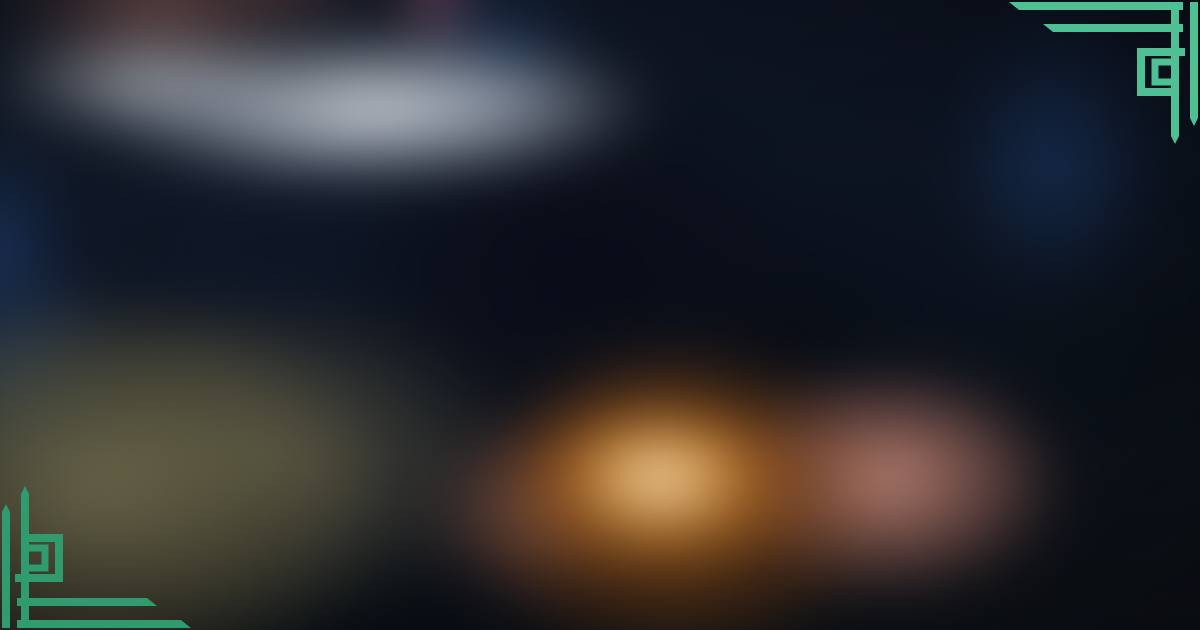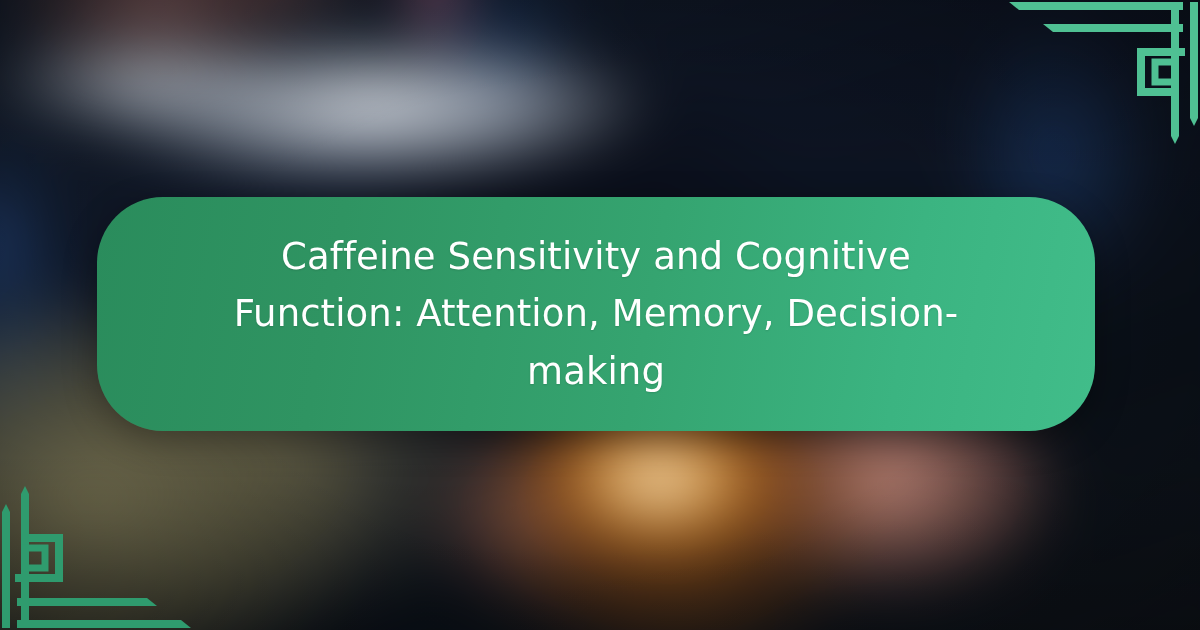--- a/index.html
+++ b/index.html
@@ -131,17 +131,14 @@
     <g fill="#2f9b6e" transform="translate(215,150) rotate(180)">
       <path d="M24 2 L34 10 L198 10 L198 2 Z"></path>
       <path d="M58 24 L68 32 L198 32 L198 24 Z"></path>
       <path d="M205 2 L213 2 L213 118 L209 126 L205 118 Z"></path>
       <path d="M186 10 L194 10 L194 136 L190 144 L186 136 Z"></path>
       <path d="M152 48 L200 48 L200 56 L160 56 L160 88 L194 88 L194 96 L152 96 Z"></path>
       <rect x="170" y="62" width="20" height="20" fill="none" stroke="#2f9b6e" stroke-width="7"></rect>
     </g>
   </svg>
 
-  <div class="title-card">
-    <h1 class="title-text">Caffeine Sensitivity and Cognitive Function: Attention, Memory, Decision-making</h1>
-  </div>
 
 </div>
 
 </body></html>

